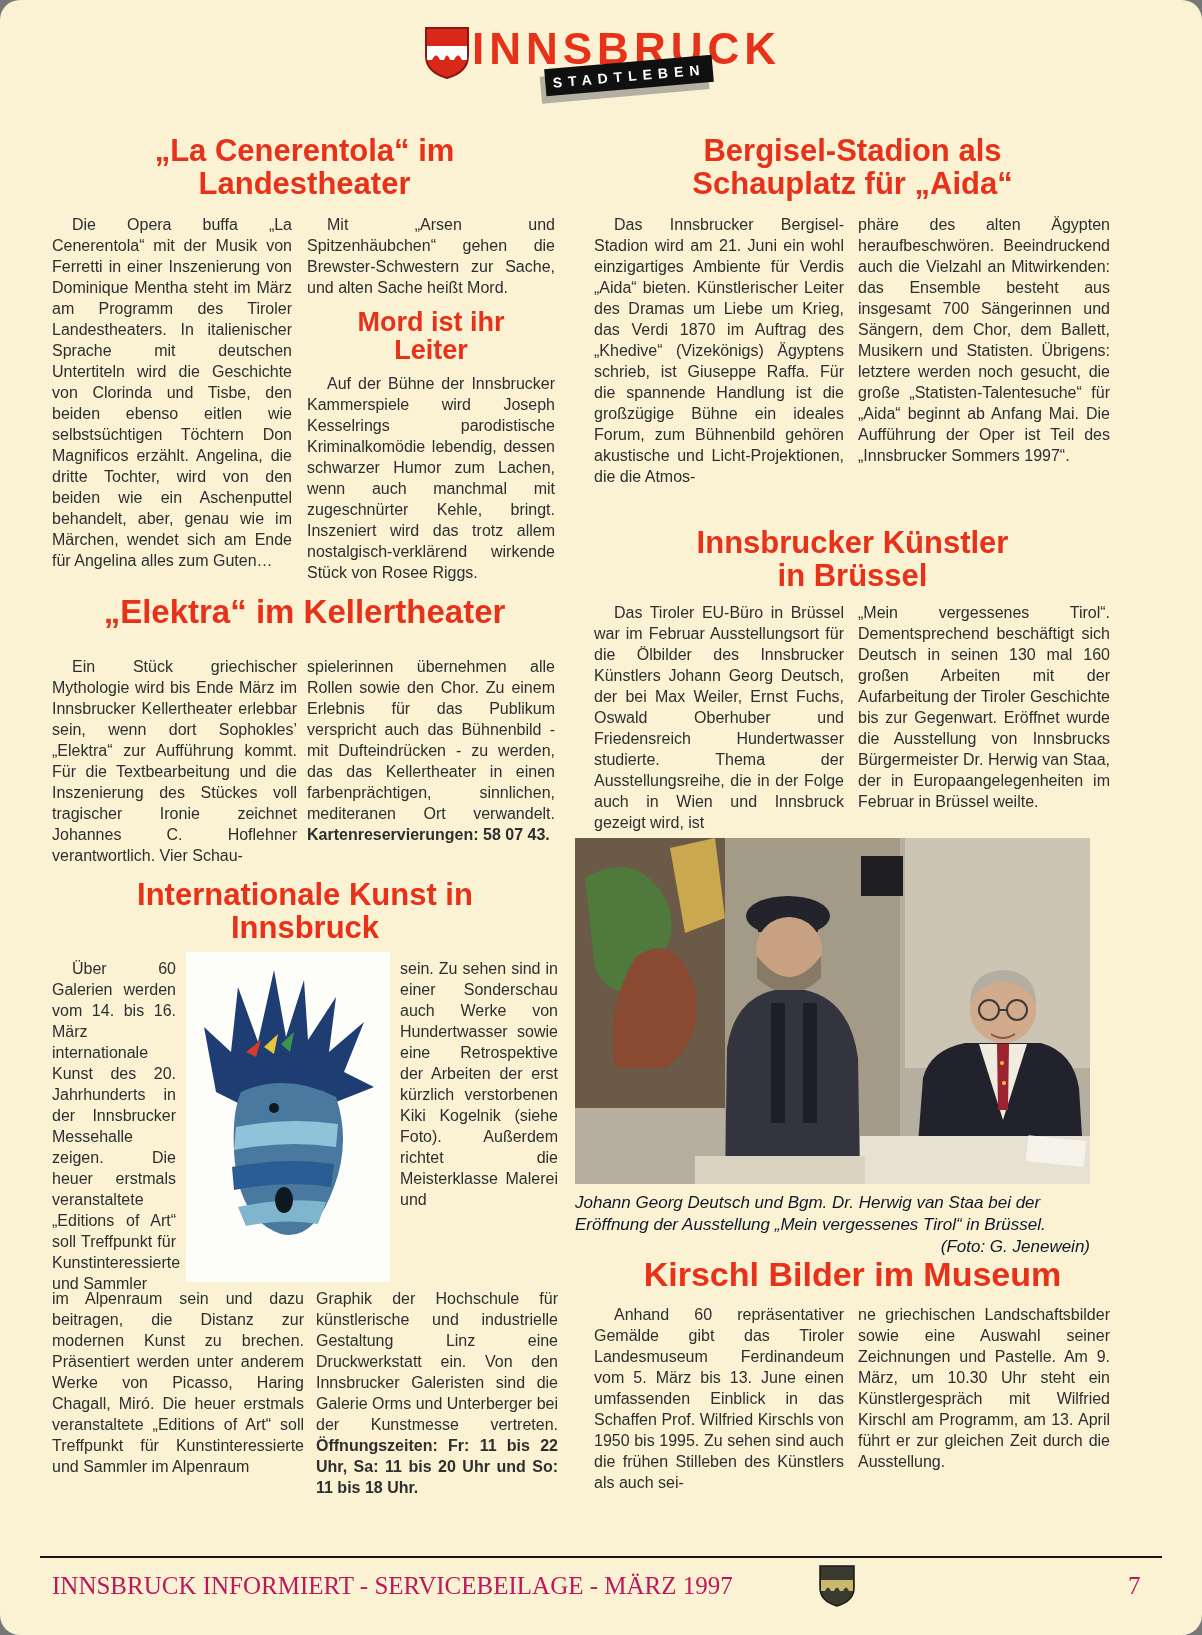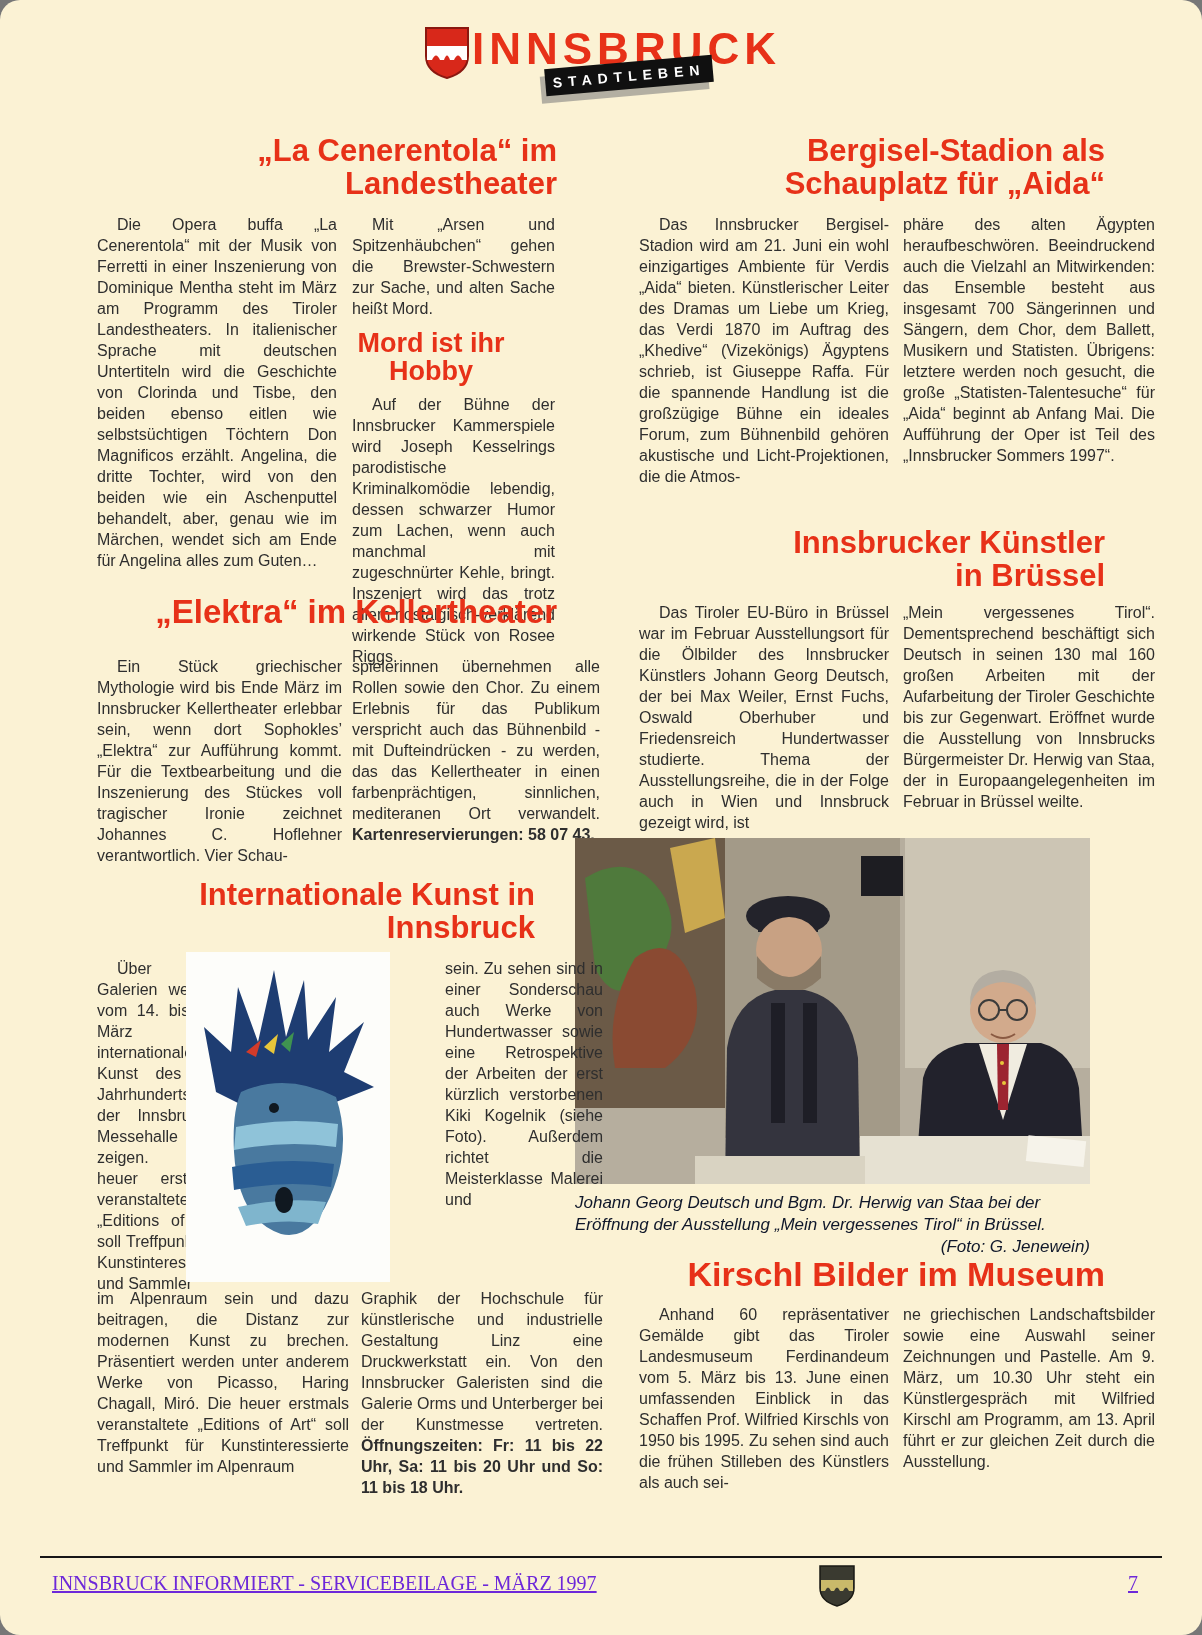--- a/index.html
+++ b/index.html
@@ -4,42 +4,42 @@
 <style>
   * { margin:0; padding:0; box-sizing:border-box; }
   html,body { background:#777; }
   .page {
     position:relative; width:1202px; height:1635px; margin:0 auto;
     background:#fbf2d4; overflow:hidden;
     font-family:"Liberation Sans", sans-serif; color:#2e2e2e;border-radius:20px;
   }
   .abs { position:absolute; }
   .headline { color:#e73118; font-weight:bold; text-align:center; line-height:1.08; }
-  .headline span { display:block;text-align:right; }
+  .headline span { display:block; }
   .subhead { color:#e73118; font-weight:bold; text-align:center; line-height:1.05;
              font-size:27px; margin:10px 0 8px 0; }
   .subhead span { display:block; }
-  .body-text { font-size:16px; line-height:21px; text-align:justify; color:#2e2e2e;margin-left:45px; }
+  .body-text { font-size:16px; line-height:21px; text-align:justify; color:#2e2e2e; }
   .indent { text-indent:20px; }
   .bold { font-weight:bold; }
   
   .mast-title { color:#e73118; font-weight:bold; font-size:44px; letter-spacing:5px; }
   .banner {
     background:#101010; color:#fff; font-weight:bold; font-size:14px; letter-spacing:6px;
     display:flex; align-items:center; justify-content:center;
     transform:rotate(-5deg); box-shadow:-5px 7px 0 rgba(120,120,120,.55);
   }
   
   .photo-frame { background:#b6ae9e; }
   .mask-frame { background:#fdfdfa; }
   .caption { font-size:17px; line-height:22px; font-style:italic; color:#0f172a; }
   .caption-credit { display:block; text-align:right; }
   
   .footer-rule { background:#161616; }
-  .footer-text { font-family:"Liberation Serif", serif; font-size:20px; color:#6d28d9;text-decoration:underline; }
+  .footer-text { font-family:"Liberation Serif", serif; font-size:25px; color:#be185d; }
 </style>
 </head>
 <body>
 
 <div class="page">
 
   <div class="abs" style="left:424px;top:26px;width:46px;height:54px;">
     <svg width="46" height="54" viewBox="0 0 46 54">
       <path d="M2 2 H44 V30 Q44 46 23 52 Q2 46 2 30 Z" fill="#d8281a" stroke="#8a1810" stroke-width="2"></path>
       <rect x="3" y="20" width="40" height="14" fill="#ffffff"></rect>
@@ -55,21 +55,21 @@
 
   <h1 class="abs headline" style="left:52px;top:134px;width:505px;font-size:31px;">
     <span>„La Cenerentola“ im</span>
     <span>Landestheater</span>
   </h1>
   <p class="abs body-text indent" style="left:52px;top:214px;width:240px;">Die Opera buffa „La Cenerentola“ mit der Musik von Ferretti in einer Inszenierung von Dominique Mentha steht im März am Programm des Tiroler Landestheaters. In italienischer Sprache mit deutschen Untertiteln wird die Geschichte von Clorinda und Tisbe, den beiden ebenso eitlen wie selbstsüchtigen Töchtern Don Magnificos erzählt. Angelina, die dritte Tochter, wird von den beiden wie ein Aschenputtel behandelt, aber, genau wie im Märchen, wendet sich am Ende für Angelina alles zum Guten…</p>
   <div class="abs" style="left:307px;top:214px;width:248px;">
     <p class="body-text indent">Mit „Arsen und Spitzenhäubchen“ gehen die Brewster-Schwestern zur Sache, und alten Sache heißt Mord.</p>
     <h2 class="subhead">
       <span>Mord ist ihr</span>
-      <span>Hobby</span>
+      <span>Leiter</span>
     </h2>
     <p class="body-text indent">Auf der Bühne der Innsbrucker Kammerspiele wird Joseph Kesselrings parodistische Kriminalkomödie lebendig, dessen schwarzer Humor zum Lachen, wenn auch manchmal mit zugeschnürter Kehle, bringt. Inszeniert wird das trotz allem nostalgisch-verklärend wirkende Stück von Rosee Riggs.</p>
   </div>
 
   <h1 class="abs headline" style="left:600px;top:134px;width:505px;font-size:31px;">
     <span>Bergisel-Stadion als</span>
     <span>Schauplatz für „Aida“</span>
   </h1>
   <p class="abs body-text indent" style="left:594px;top:214px;width:250px;">Das Innsbrucker Bergisel-Stadion wird am 21. Juni ein wohl einzigartiges Ambiente für Verdis „Aida“ bieten. Künstlerischer Leiter des Dramas um Liebe um Krieg, das Verdi 1870 im Auftrag des „Khedive“ (Vizekönigs) Ägyptens schrieb, ist Giuseppe Raffa. Für die spannende Handlung ist die großzügige Bühne ein ideales Forum, zum Bühnenbild gehören akustische und Licht-Projektionen, die die Atmos-</p>
   <p class="abs body-text" style="left:858px;top:214px;width:252px;">phäre des alten Ägypten heraufbeschwören. Beeindruckend auch die Vielzahl an Mitwirkenden: das Ensemble besteht aus insgesamt 700 Sängerinnen und Sängern, dem Chor, dem Ballett, Musikern und Statisten. Übrigens: letztere werden noch gesucht, die große „Statisten-Talentesuche“ für „Aida“ beginnt ab Anfang Mai. Die Aufführung der Oper ist Teil des „Innsbrucker Sommers 1997“.</p>

